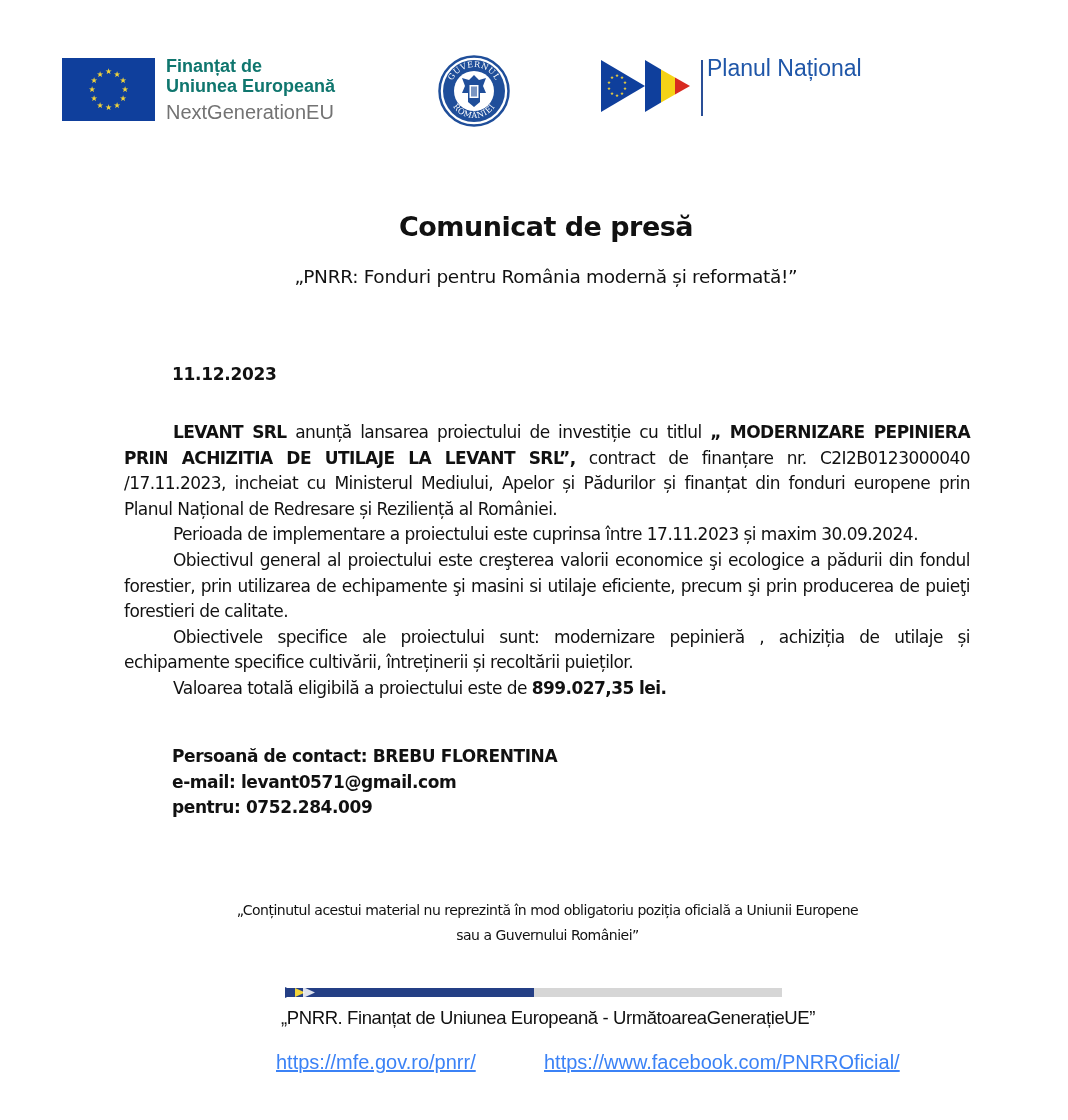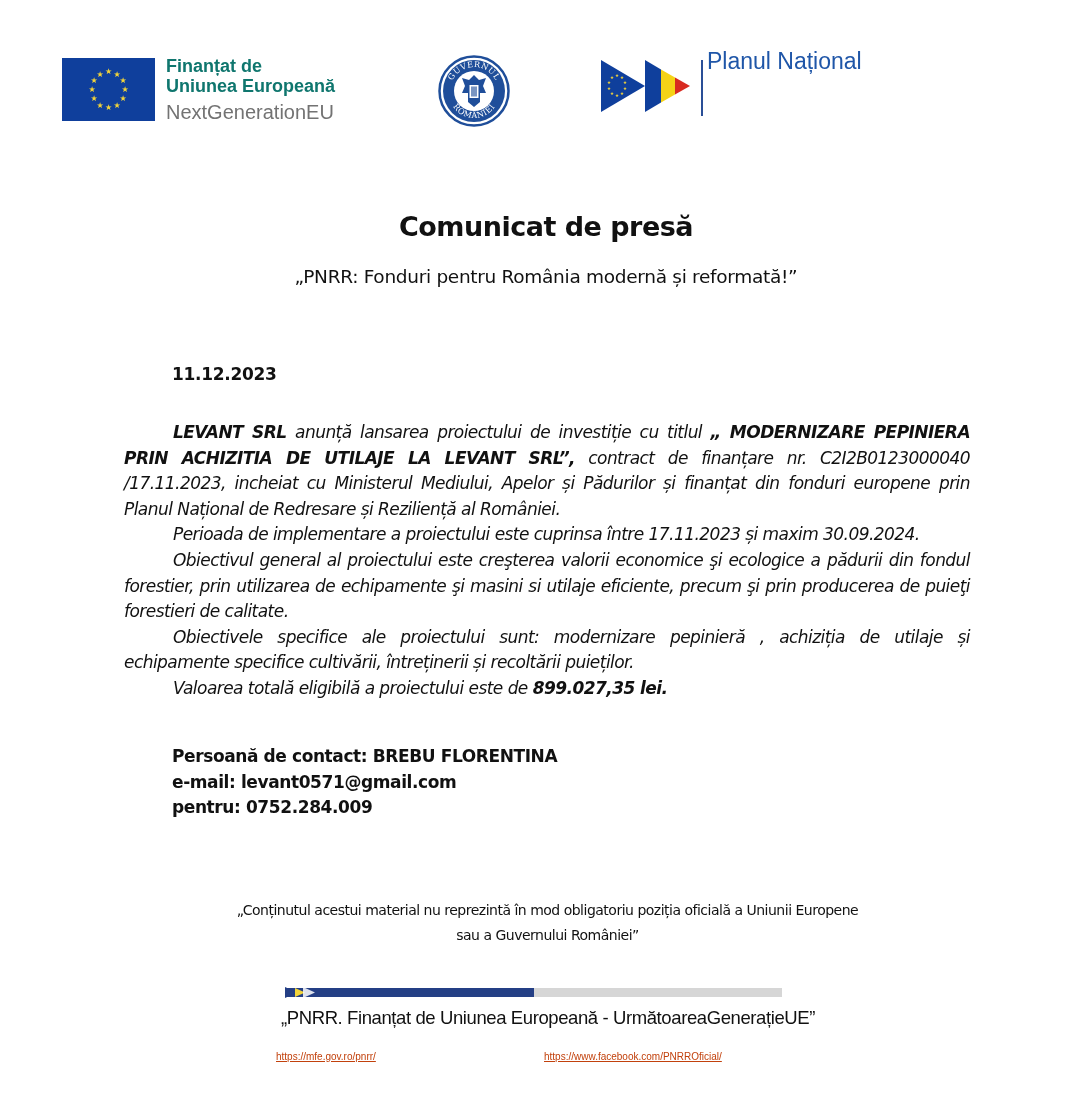--- a/index.html
+++ b/index.html
@@ -12,42 +12,42 @@
   .eu-text { left:166px; top:56px; line-height:20px; }
   .eu-text .l1, .eu-text .l2 { color:#0f766e; font-weight:bold; font-size:18px; }
   .eu-text .l3 { color:#737373; font-size:20px; margin-top:6px; }
 
   .gov-seal { left:438px; top:55px; width:72px; height:72px; }
   .gov-seal svg { width:100%; height:100%; display:block; }
 
   .pnrr-logo { left:601px; top:60px; width:96px; height:52px; }
   .pnrr-logo svg { width:100%; height:100%; display:block; }
   .pnrr-divider { left:701px; top:60px; width:2px; height:56px; background:#2a4f97; }
-  .pnrr-text { left:707px; top:49px; color:#1f56a8; font-size:23px; line-height:24px; }
+  .pnrr-text { left:707px; top:56px; color:#1f56a8; font-size:23px; line-height:24px; }
 
   
   .title { left:0; width:1092px; top:211px; text-align:center; font-weight:bold; font-size:27px; font-family:"DejaVu Sans", sans-serif; letter-spacing:-0.5px; }
   .subtitle { left:0; width:1092px; top:266px; text-align:center; font-size:18.5px; font-family:"DejaVu Sans", sans-serif; letter-spacing:-0.3px; }
 
   .date { left:172px; top:364px; font-weight:bold; font-size:17px; font-family:"DejaVu Sans", sans-serif; letter-spacing:-0.3px; }
 
-  .body { left:124px; top:420px; width:846px; font-size:17px; line-height:25.6px; text-align:justify; font-family:"DejaVu Sans", sans-serif; letter-spacing:-0.55px;font-style:italic; }
+  .body { left:124px; top:420px; width:846px; font-size:17px; line-height:25.6px; text-align:justify; font-family:"DejaVu Sans", sans-serif; letter-spacing:-0.55px; }
   .body p { margin:0; text-indent:49px; }
   .body b { font-weight:bold; }
 
   .contact { left:172px; top:744px; font-size:17px; line-height:25.5px; font-weight:bold; font-family:"DejaVu Sans", sans-serif; letter-spacing:-0.4px; }
 
   .disclaimer { left:130px; width:835px; top:898px; text-align:center; font-size:14px; line-height:25px; font-family:"DejaVu Sans", sans-serif; letter-spacing:-0.5px; }
 
   
   .bar { left:285px; top:988px; width:497px; height:9px; background:#d6d6d6; }
   .bar .fill { position:absolute; left:0; top:0; height:100%; background:#243f85; }
   .bar .arrows { position:absolute; left:0; top:-1px; width:34px; height:11px; }
   .footer-slogan { left:0; width:1096px; top:1007px; text-align:center; font-size:18.5px; letter-spacing:-0.4px; color:#111; }
-  .link { top:1051px; font-size:10px; color:#c2410c; text-decoration:underline; cursor:pointer; }
+  .link { top:1051px; font-size:20px; color:#3b82f6; text-decoration:underline; cursor:pointer; }
   .link-mfe { left:276px; }
   .link-fb { left:544px; }
 </style>
 </head>
 <body>
 
 <div class="abs eu-flag">
   <svg viewBox="0 0 93 63">
     <rect width="93" height="63" fill="#0f3f9c"></rect>
     <g fill="#f2d43a" font-size="8" text-anchor="middle" font-family="DejaVu Sans, sans-serif">

